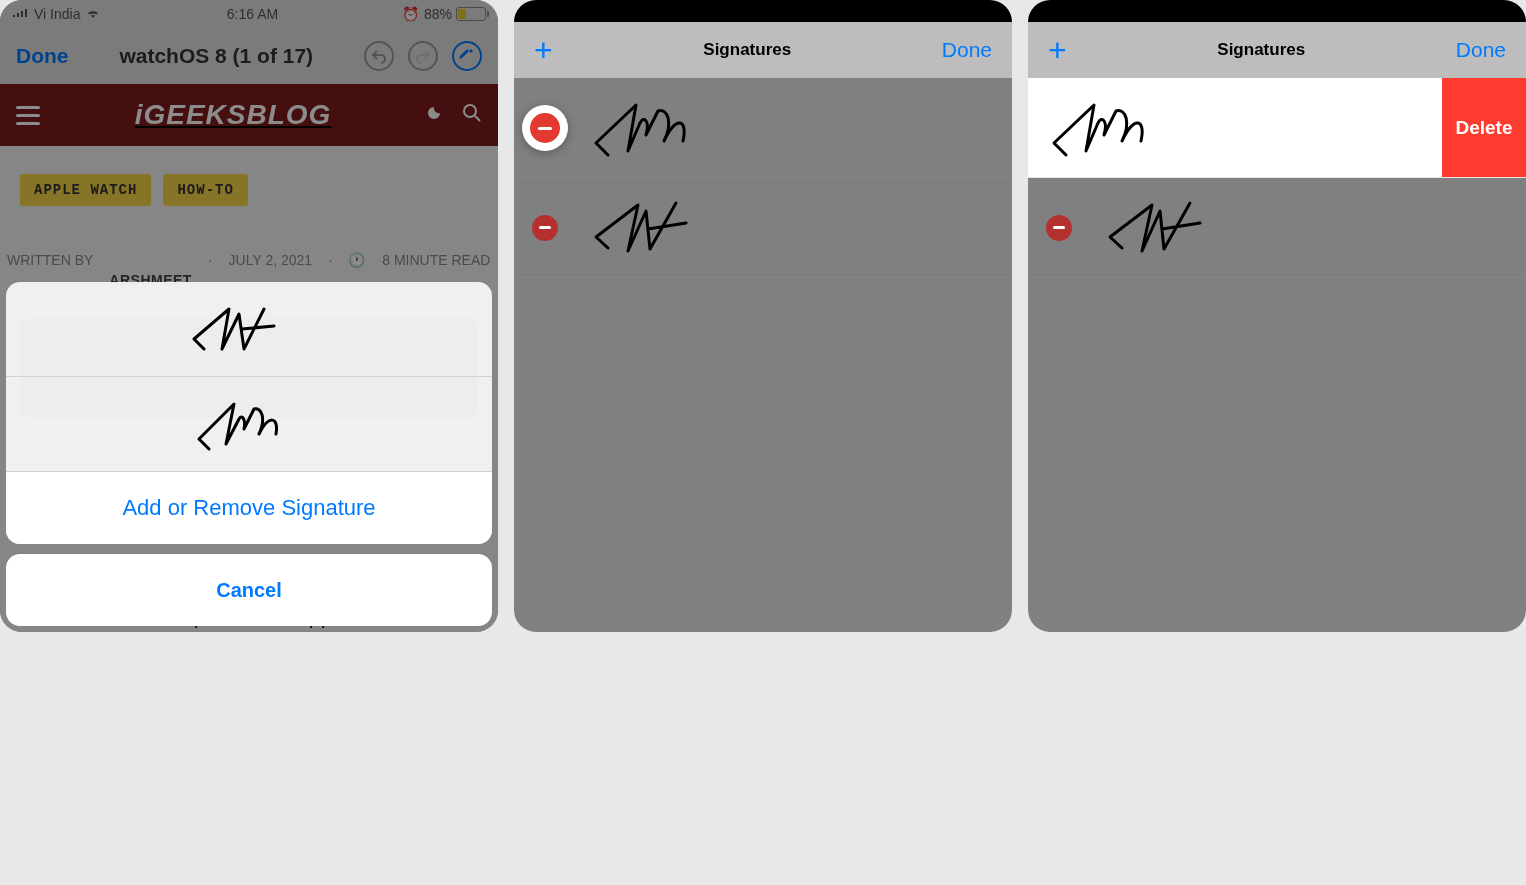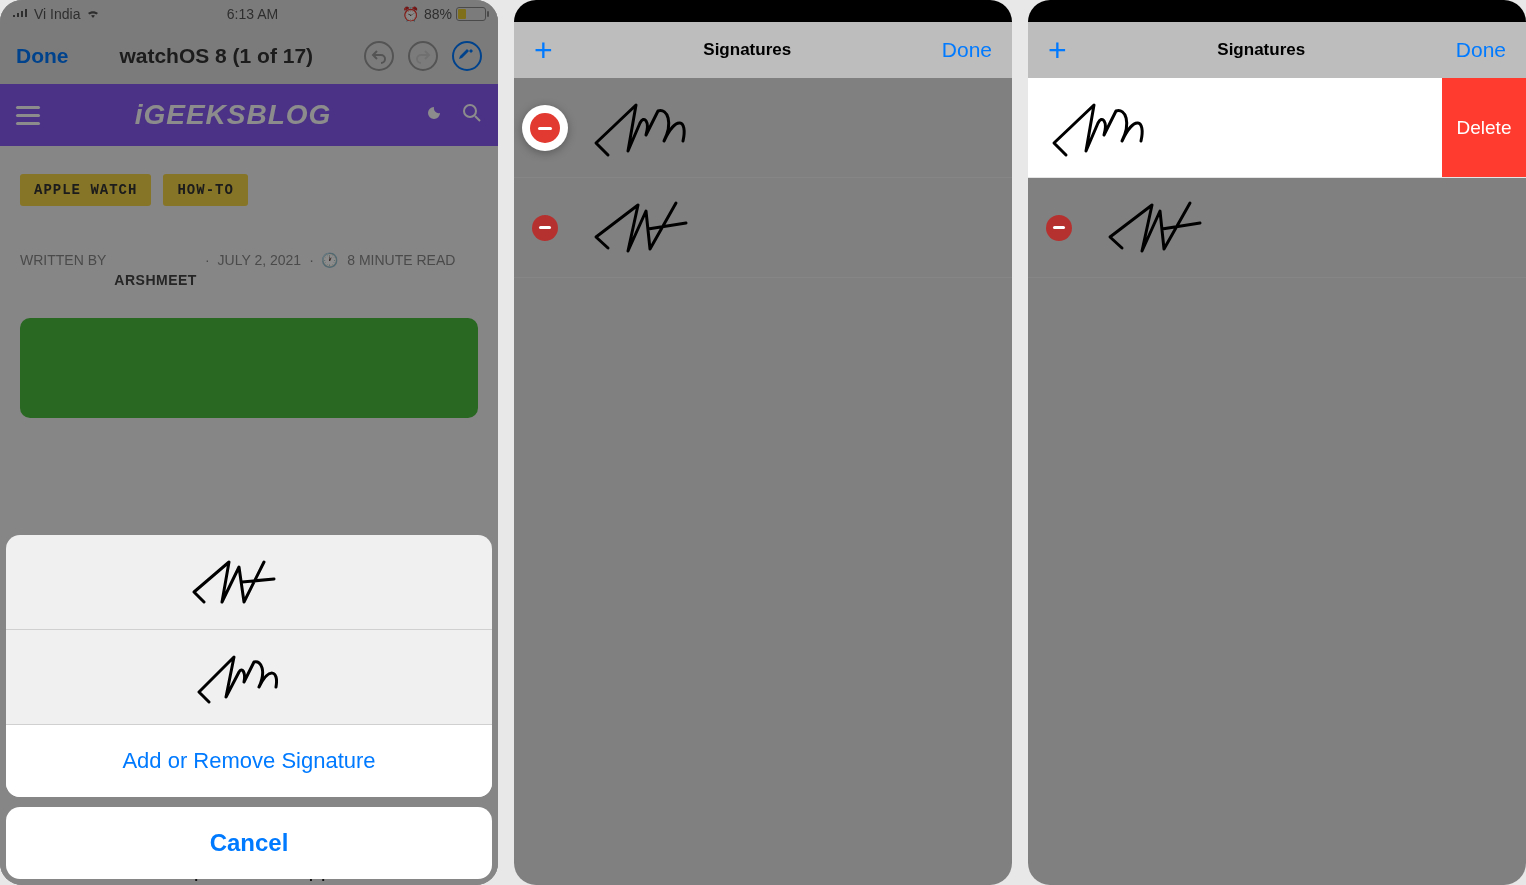--- a/index.html
+++ b/index.html
@@ -7,21 +7,21 @@
       font-family: -apple-system, BlinkMacSystemFont, "Helvetica Neue", sans-serif;
       background: #e8e8e8;
       width: 1526px;
       height: 885px;
       display: flex;
       gap: 16px;
       padding: 0;
     }
     .phone {
       position: relative;
-      height: 885px;
+      height: 632px;
       border-radius: 22px;
       overflow: hidden;
       flex: 1;
     }
     
     .s1 { background: #2d2d2d; }
     .notch-dots {
       position: absolute;
       top: 2px; left: 50%;
       transform: translateX(-50%);
@@ -47,51 +47,51 @@
       width:30px; height:30px; border:2px solid #999; border-radius:50%;
       display:flex; align-items:center; justify-content:center;
     }
     .circle-icon.blue { border-color:#007aff; }
     .page-bg {
       position:absolute; top:84px; left:0; right:0; bottom:0;
       background:#f4f4f4;
     }
     .page-topbar {
       display:flex; justify-content:space-between; align-items:center;
-      background:#8b5cf6; height:62px; padding:0 16px;
+      background:#7f1d1d; height:62px; padding:0 16px;text-decoration:underline;
     }
     .logo { color:#fff; font-size:28px; font-weight:900; letter-spacing:1px; font-style:italic; }
     .hamburger { width:24px; display:flex; flex-direction:column; gap:5px; }
     .hamburger span { height:3px; background:#fff; border-radius:2px; }
     .topbar-right { display:flex; gap:16px; color:#fff; }
     .tags { display:flex; gap:12px; padding:28px 20px 16px;font-family:Liberation Mono, monospace; }
     .tag { background:#f5d547; color:#333; font-size:14px; letter-spacing:1px; padding:8px 14px; border-radius:3px; font-weight:600; }
     .article-title { color:#111; font-weight:900; font-size:40px; line-height:1.15; padding:6px 20px 10px; }
-    .byline { padding:10px 20px; font-size:14px; color:#888; display:flex; gap:8px; align-items:center; flex-wrap:wrap; }
+    .byline { padding:10px 7px; font-size:14px; color:#888; display:flex; gap:16px; align-items:center; flex-wrap:wrap; }
     .byline b { color:#444; letter-spacing:0.5px;margin-top:40px; }
     .hero { margin:20px; border-radius:10px; background:#4bbd3e; height:100px; }
     .dim-overlay {
       position:absolute; top:0; left:0; right:0; bottom:0;
       background:rgba(0,0,0,0.45); z-index:5;
     }
     .action-sheet {
       position:absolute; bottom:6px; left:6px; right:6px; z-index:10;
       display:flex; flex-direction:column; gap:10px;
     }
     .sheet-top {
       background:rgba(245,245,245,0.95); border-radius:14px;
       overflow:hidden;
       display:flex; flex-direction:column;
     }
     .sig-preview { height:95px; display:flex; align-items:center; justify-content:center; border-bottom:1px solid #d0d0d0; }
     .sheet-action { height:72px; display:flex; align-items:center; justify-content:center; color:#007aff; font-size:22px; background:#fff; }
     .sheet-cancel {
       background:#fff; border-radius:14px; height:72px;
       display:flex; align-items:center; justify-content:center;
-      color:#007aff; font-size:24px; font-weight:600;
+      color:#007aff; font-size:20px; font-weight:600;
     }
     .hidden-text {
       position:absolute; bottom:0; left:0; right:0; padding:0 20px;
       color:#222; font-size:22px; line-height:1.4;
     }
     
     .s2, .s3 { background:#fff; }
     .notch-area {
       position:absolute; top:0; left:0; right:0; height:22px;
       background:#000; z-index:40;
@@ -134,21 +134,21 @@
     .minus-highlight .mc::before { content:""; width:14px; height:3px; background:#fff; border-radius:2px; }
     
     .swipe-row {
       display:flex; height:100px; background:#fff;
       border-bottom:1px solid rgba(150,150,150,0.25);
     }
     .swipe-content { flex:1; display:flex; align-items:center; padding:0 18px; }
     .delete-btn {
       width:84px; background:#ff3b30; color:#fff;
       display:flex; align-items:center; justify-content:center;
-      font-size:19px; font-weight:400;
+      font-size:19px; font-weight:700;
     }
     
     .sig-svg { width:130px; height:70px; }
     .sig-svg path { stroke:#000; stroke-width:3; fill:none; stroke-linecap:round; stroke-linejoin:round; }
     .battery-icon {
       width:30px; height:14px; border:1.5px solid #888; border-radius:3px;
       position:relative; display:inline-block;
     }
     .battery-icon::after {
       content:""; position:absolute; right:-4px; top:3px; width:2px; height:6px;
@@ -165,21 +165,21 @@
   <div class="status-bar">
     <div class="status-left">
       <span class="signal"><svg viewBox="0 0 18 12">
             <path d="M1 10h2V8H1zM5 10h2V6H5zM9 10h2V4H9zM13 10h2V2h-2z" fill="#555"></path>
           </svg></span>
       <span>Vi India</span>
       <span class="wifi"><svg viewBox="0 0 18 12">
             <path d="M9 11L11 8.5C10 7.8 8 7.8 7 8.5zM4 6C7 3.5 11 3.5 14 6L12.5 7.5C10.5 6 7.5 6 5.5 7.5z" fill="#555"></path>
           </svg></span>
     </div>
-    <span>6:13 AM</span>
+    <span>6:16 AM</span>
     <div class="status-right">
       <span>⏰</span>
       <span>88%</span>
       <span class="battery-icon">
           <span class="battery-fill"></span>
         </span>
     </div>
   </div>
 
   <div class="markup-bar">

